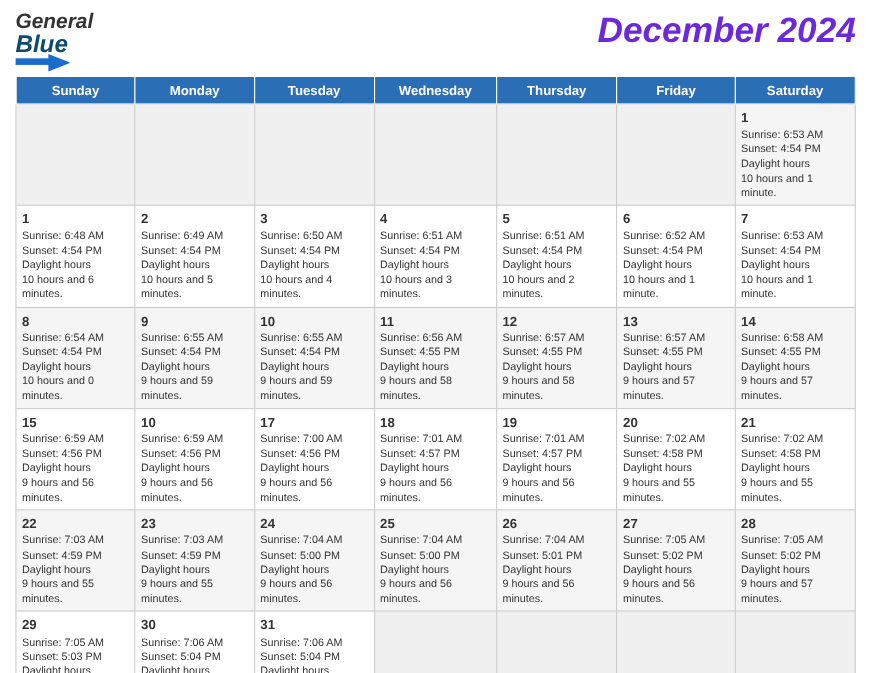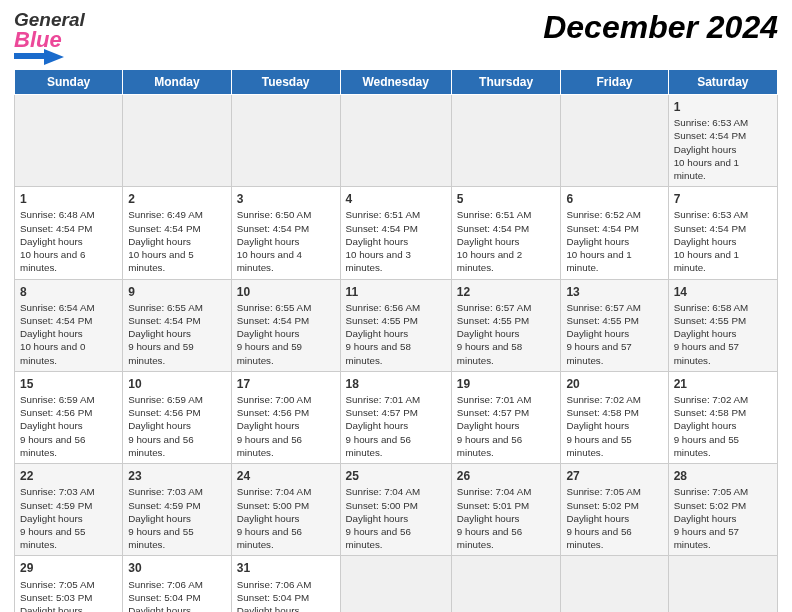--- a/index.html
+++ b/index.html
@@ -25,21 +25,21 @@
       display: flex;
       flex-direction: column;
       align-items: flex-start;
     }
     .title-block {
       text-align: right;
     }
     .main-title {
       font-size: 32px;
       font-weight: bold;
-      color: #000000;
+      color: #6d28d9;
       line-height: 1.1;
     }
     .subtitle {
       font-size: 14px;
       color: #555;
     }
     table {
       width: 100%;
       border-collapse: collapse;
       font-size: 10.5px;
@@ -81,21 +81,21 @@
     }
   </style>
 </head>
 <body>
 
 <div class="container">
   <div class="header-row">
     <div class="logo">
       <div style="font-size:19px;font-weight:bold;color:#333;line-height:1;">
         <span style="color:#333;">General</span><br>
-        <span style="color:#ec4899;font-size:22px;">Blue</span>
+        <span style="color:#0c4a6e;font-size:22px;">Blue</span>
       </div>
       <svg width="50" height="18" viewBox="0 0 50 18" style="margin-top:-4px;">
         <polygon points="30,2 50,10 30,18" fill="#1a6bcc"></polygon>
         <rect x="0" y="6" width="32" height="6" fill="#1a6bcc"></rect>
       </svg>
     </div>
     <div class="title-block">
       <div class="main-title">December 2024</div>
     </div>
   </div>

